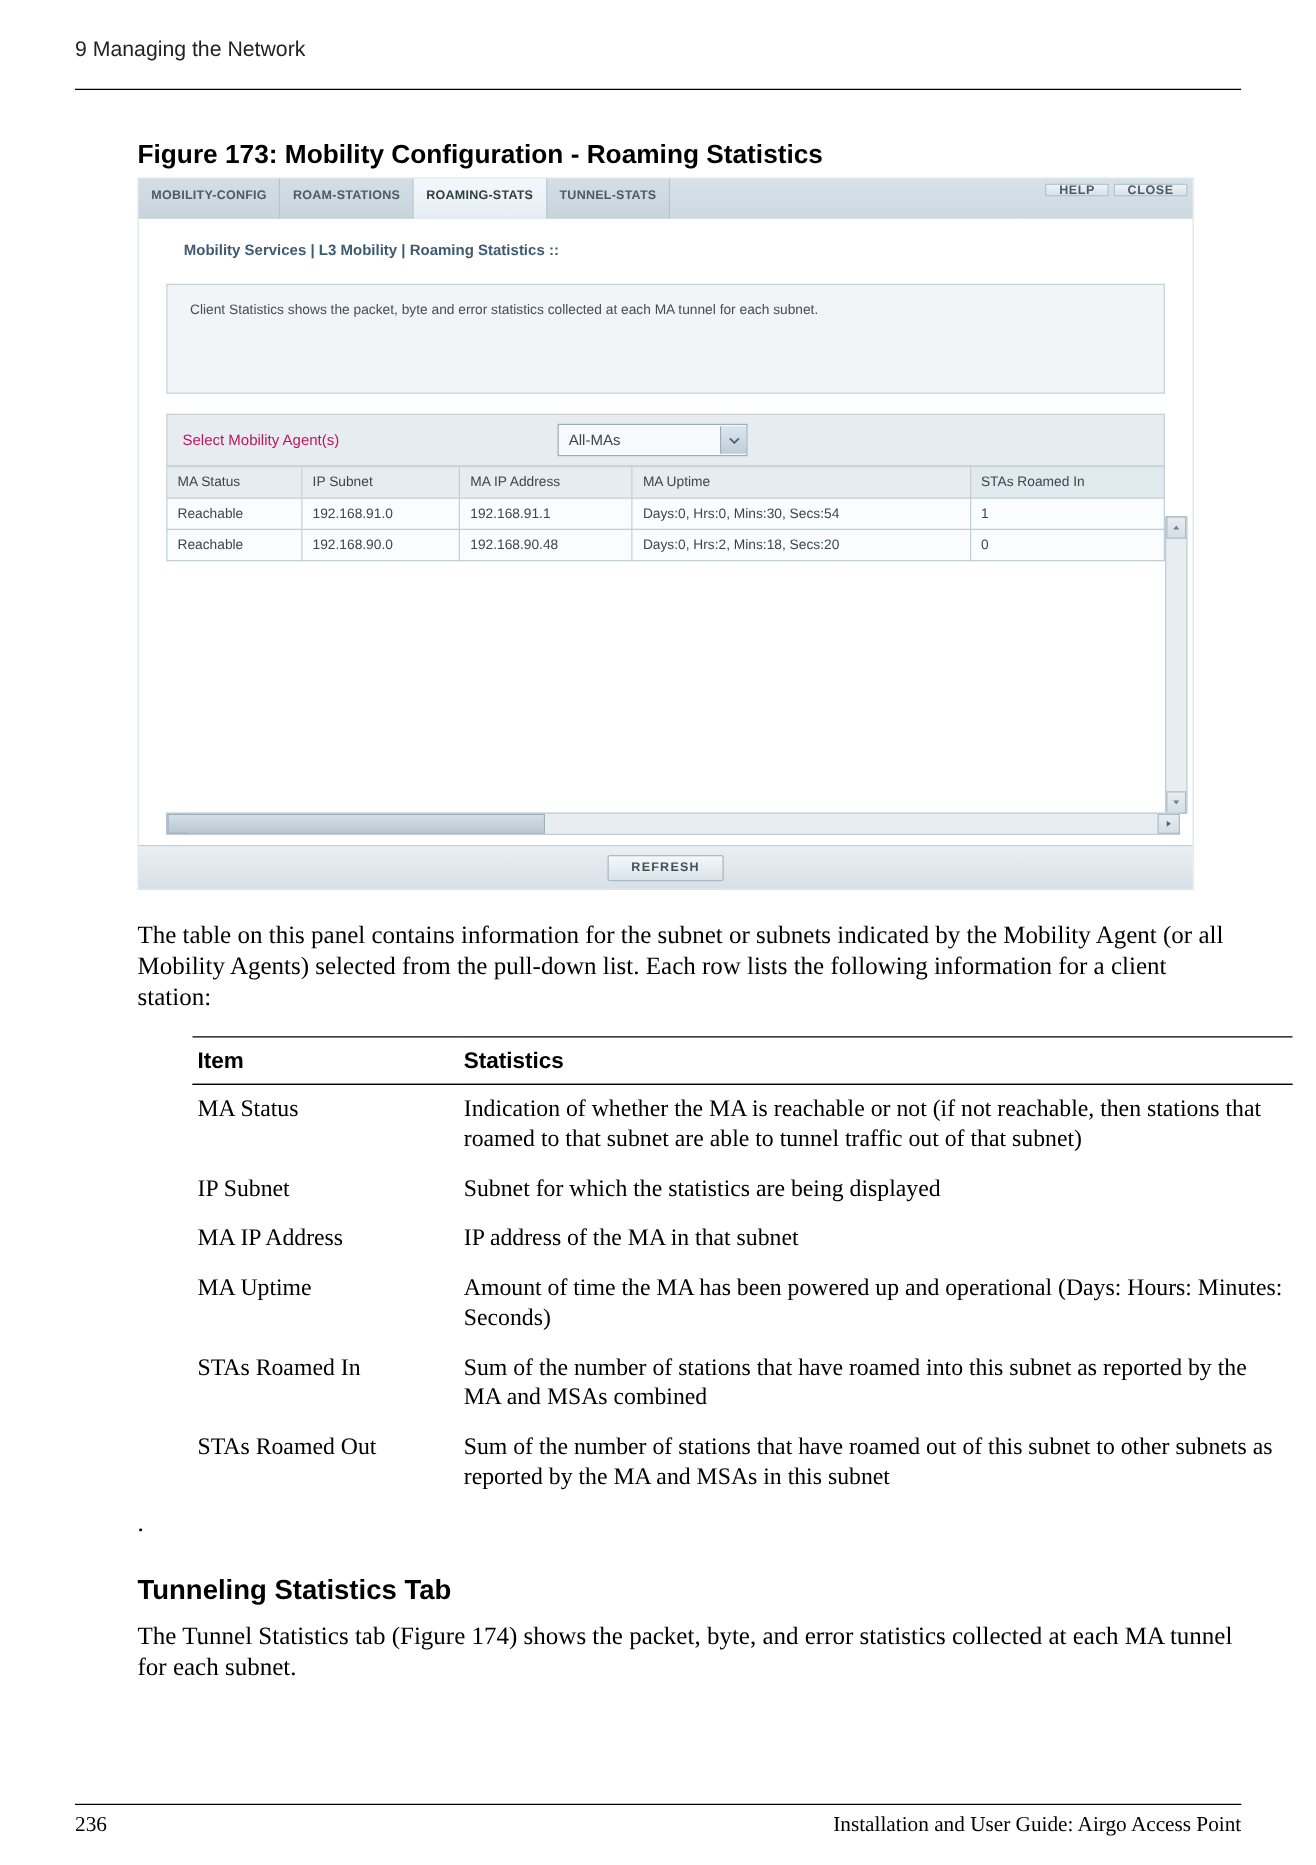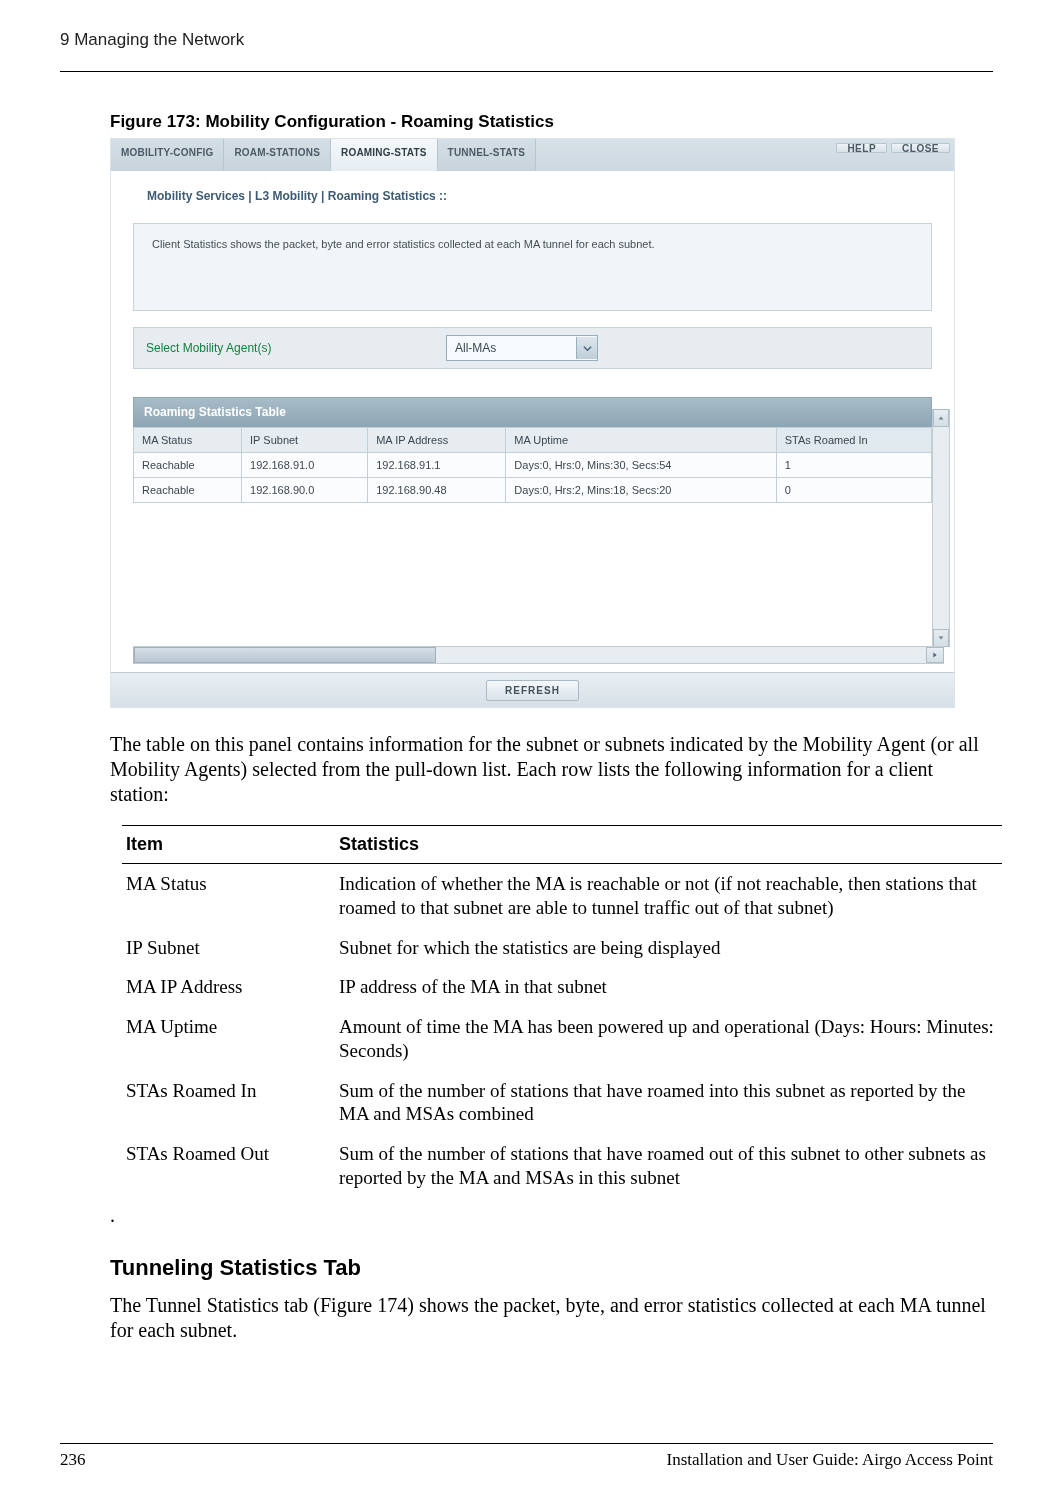--- a/index.html
+++ b/index.html
@@ -1,29 +1,29 @@
 <!DOCTYPE html>
 <html><head>
 <meta charset="utf-8">
 <style>
   html,body{margin:0;padding:0;background:#fff;font-family:"Times New Roman",Times,serif;color:#000}
   .page{width:1053px;height:1492px;margin:0 auto;position:relative;box-sizing:border-box;padding:30px 60px 0 60px}
   .running-head{font-size:17px;font-family:Arial,Helvetica,sans-serif;color:#222;margin-bottom:21px}
   .head-rule{border:0;border-top:1px solid #000;margin:2px 0 40px 0}
-  .fig-caption{font-family:Arial,Helvetica,sans-serif;font-weight:bold;font-size:17px;margin-left:50px;margin-bottom:6px}
+  .fig-caption{font-family:Arial,Helvetica,sans-serif;font-weight:bold;font-size:21px;margin-left:50px;margin-bottom:6px}
   .screenshot{width:845px;height:570px;margin-left:50px;background:#ffffff;border:1px solid #dde4e8;position:relative;box-sizing:border-box}
   .tabbar{height:32px;background:linear-gradient(#d6e1e8,#cdd9e1);display:flex;align-items:stretch;font-family:Verdana,Geneva,sans-serif;font-size:10px;font-weight:bold;color:#4a5a66}
   .tab{padding:8px 10px;border-right:1px solid #b8c5cd;background:linear-gradient(#d3dee6,#c8d4dc);letter-spacing:.2px;white-space:nowrap}
   .tab.active{background:linear-gradient(#f4f8fb,#e6edf2);color:#2f3d47}
   .tabbar .spacer{flex:1}
   .btn-pill{margin:4px 4px 20px 0;padding:4px 10px;background:linear-gradient(#eef3f7,#d7e1e8);border:1px solid #b8c5cd;border-radius:1px;font-family:Verdana,Geneva,sans-serif;font-size:10px;font-weight:bold;color:#4b5b66;letter-spacing:.5px;display:flex;align-items:center}
   .crumb{font-family:Verdana,Geneva,sans-serif;font-size:12px;font-weight:bold;color:#3d5b72;padding:18px 0 6px 36px}
   .panel-box{margin:14px 22px 0 22px;border:1px solid #c8d2d9;background:#f2f5f7;padding:14px 18px 60px 18px;font-family:Verdana,Geneva,sans-serif;font-size:11px;color:#434e56}
   .sel-row{margin:16px 22px 0 22px;border:1px solid #c8d2d9;background:#e6ecf0;display:flex;align-items:center;height:40px}
-  .sel-label{font-family:Verdana,Geneva,sans-serif;font-size:12px;color:#15803d;padding-left:12px;flex:0 0 300px}
+  .sel-label{font-family:Verdana,Geneva,sans-serif;font-size:12px;color:#be185d;padding-left:12px;flex:0 0 300px}
   .sel-field{display:flex;align-items:center;border:1px solid #99aebc;background:#f7fafc;height:24px;width:150px}
   .sel-value{flex:1;padding:0 8px;font-family:Verdana,Geneva,sans-serif;font-size:12px;color:#3b4750}
   .sel-chev{width:20px;height:22px;background:linear-gradient(#dce6ee,#bfcdd8);border-left:1px solid #99aebc;display:flex;align-items:center;justify-content:center}
   .sel-chev svg{width:9px;height:9px}
   .section-head{margin:28px 22px 0 22px;height:28px;background:linear-gradient(#a7bcc8,#8ea6b4);color:#fff;font-family:Verdana,Geneva,sans-serif;font-size:12px;font-weight:bold;display:flex;align-items:center;padding-left:10px;border:1px solid #8ea6b4}
   .data-table{margin:0 22px;border-collapse:collapse;width:calc(100% - 44px);font-family:Verdana,Geneva,sans-serif;font-size:11px;color:#3b4750}
   .data-table th{background:#e6ecf0;border:1px solid #c3cfd7;font-weight:normal;text-align:left;padding:6px 8px}
   .data-table td{border:1px solid #c3cfd7;padding:6px 8px;background:#fbfcfd}
   .data-table .last-col{background:#dfe9ee}
   .scroll-area{position:absolute;left:22px;right:10px;bottom:44px;height:16px;display:flex;align-items:center}
@@ -32,21 +32,21 @@
   .hscroll .arrow{position:absolute;top:0;bottom:0;width:16px;background:linear-gradient(#e7edf1,#d3dee6);border:1px solid #aebcc6;display:flex;align-items:center;justify-content:center}
   .hscroll .arrow.left{left:-1px}
   .hscroll .arrow.right{right:-1px}
   .vscroll{position:absolute;right:4px;top:270px;bottom:60px;width:16px;background:#e7edf1;border:1px solid #c3ccd2}
   .vscroll .arrow{position:absolute;left:0;right:0;height:16px;background:linear-gradient(#e7edf1,#d3dee6);border:1px solid #aebcc6;display:flex;align-items:center;justify-content:center}
   .vscroll .arrow.up{top:-1px}
   .vscroll .arrow.down{bottom:-1px}
   .refresh-bar{position:absolute;left:0;right:0;bottom:0;height:34px;background:linear-gradient(#e9eff3,#d7e0e7);border-top:1px solid #c3ccd2;display:flex;align-items:center;justify-content:center}
   .refresh-btn{padding:4px 18px;background:linear-gradient(#f4f8fb,#dae3ea);border:1px solid #aab9c4;border-radius:2px;font-family:Verdana,Geneva,sans-serif;font-size:10px;font-weight:bold;color:#445059;letter-spacing:1px}
   .body-text{font-size:20px;line-height:1.25;margin:24px 0 18px 50px;max-width:900px}
-  .desc-table{margin-left:62px;width:880px;border-collapse:collapse;font-size:19px}
+  .desc-table{margin-left:94px;width:880px;border-collapse:collapse;font-size:19px}
   .desc-table th{font-family:Arial,Helvetica,sans-serif;font-weight:bold;text-align:left;border-top:1px solid #000;border-bottom:1px solid #000;padding:8px 4px;font-size:18px}
   .desc-table td{vertical-align:top;padding:8px 4px;line-height:1.25}
   .desc-table td.item{width:205px}
   .dot{font-size:20px;margin-left:50px;margin-top:6px}
   .h2{font-family:Arial,Helvetica,sans-serif;font-weight:bold;font-size:22px;margin:28px 0 6px 50px}
   .body-text2{font-size:20px;line-height:1.25;margin:12px 0 0 50px;max-width:910px}
   .footer{position:absolute;left:60px;right:60px;bottom:22px}
   .footer hr{border:0;border-top:1px solid #000;margin:0 0 6px 0}
   .footer-row{display:flex;justify-content:space-between;font-family:Liberation Serif, serif;font-size:17px}
 </style>
@@ -82,21 +82,20 @@
       <div class="sel-field">
         <div class="sel-value">All-MAs</div>
         <div class="sel-chev">
           <svg viewBox="0 0 10 10">
               <path d="M1 3 L5 7 L9 3" fill="none" stroke="#4a6378" stroke-width="1.6"></path>
             </svg>
         </div>
       </div>
     </div>
 
-    <div class="section-head">Roaming Statistics Table</div>
 
     <table class="data-table">
       <thead>
         <tr>
           <th>MA Status</th>
           <th>IP Subnet</th>
           <th>MA IP Address</th>
           <th>MA Uptime</th>
           <th class="last-col">STAs Roamed In</th>
         </tr>

